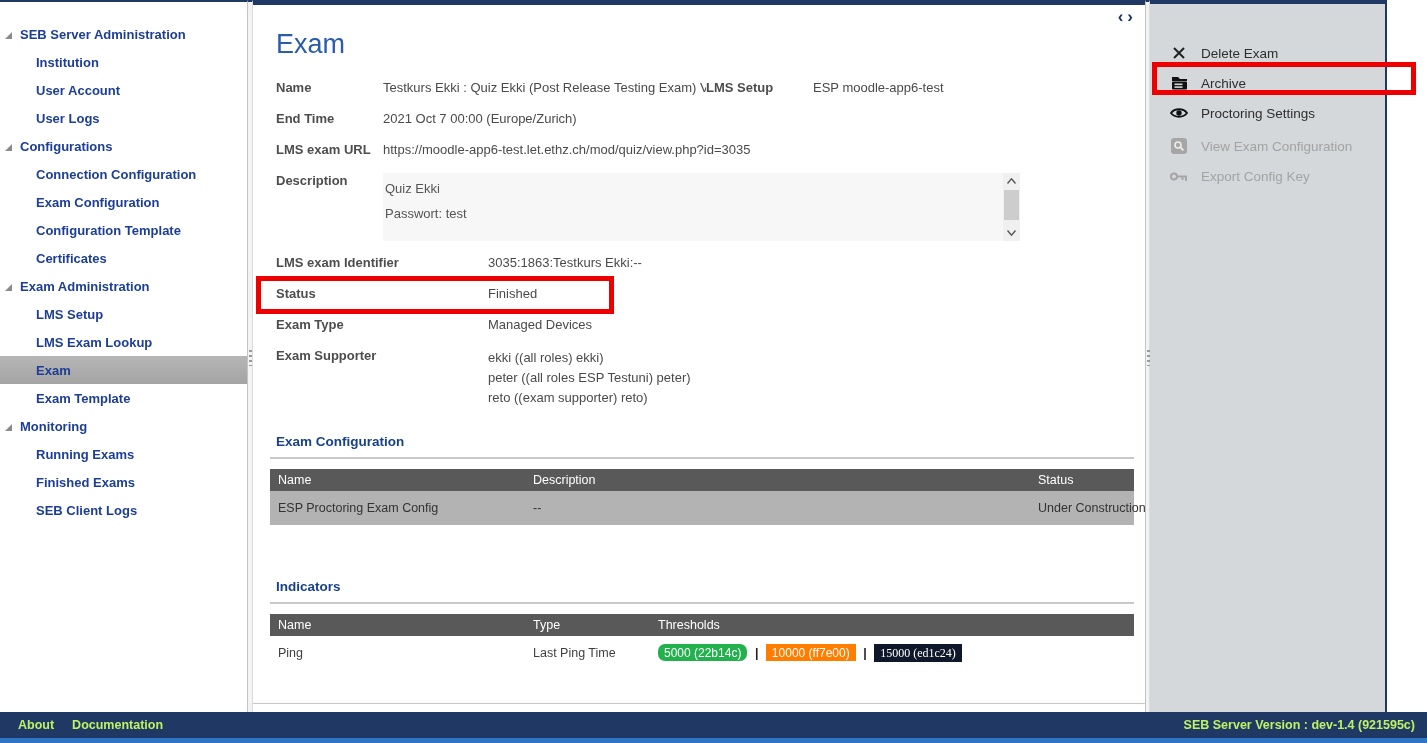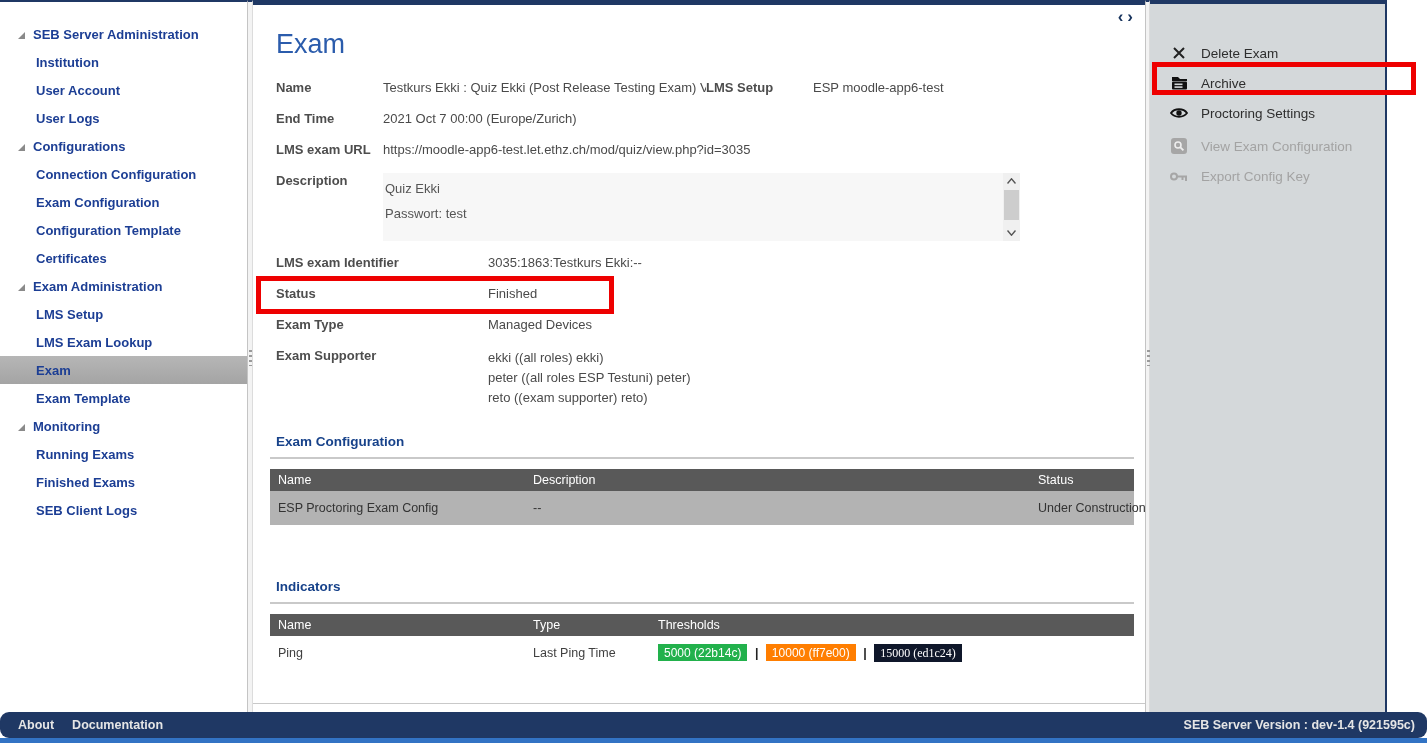--- a/index.html
+++ b/index.html
@@ -6,21 +6,21 @@
   html,body { margin:0; padding:0; width:1427px; height:743px; overflow:hidden;
               background:#fff; font-family:"Liberation Sans", sans-serif; }
 
   .app { width:1427px; height:743px; display:flex; flex-direction:column; }
   .main-row { height:712px; display:flex; flex:0 0 auto; }
 
   
   .sidebar { width:247px; border-top:2px solid #1f3864; background:#fff; padding-top:18px; }
   .nav-row { height:28px; display:flex; align-items:center; font-size:13px; font-weight:bold;
              color:#1c3e94; cursor:pointer; }
-  .nav-section { padding-left:18px; }
+  .nav-section { padding-left:5px; }
   .nav-section .tri { width:0; height:0; border-left:7px solid transparent;
                       border-bottom:7px solid #8a8a8a; margin-right:8px; margin-top:2px; }
   .nav-item { padding-left:36px; }
   .nav-item.selected { background:linear-gradient(#b6b6b6,#a4a4a4); }
 
   
   .sash { width:6px; border-top:2px solid #1f3864; background:#f3f3f3;
           border-left:1px solid #c4c4c4; border-right:1px solid #dcdcdc; position:relative; }
   .sash.right { width:5px; }
   .sash .dots { position:absolute; top:348px; left:1px; width:3px; height:16px;
@@ -75,21 +75,21 @@
            padding-top:34px; position:relative; }
   .action-row { height:30px; display:flex; align-items:center; padding-left:20px; gap:13px;
                 font-size:13.5px; color:#2e2e2e; cursor:pointer; position:relative; }
   .action-row.gap { margin-top:3px; }
   .action-row.disabled { color:#a3a3a3; cursor:default; }
   .action-row .ic { width:18px; display:flex; justify-content:center; align-items:center; }
   .redbox-archive { position:absolute; left:2px; top:-6px; width:264px; height:33px;
                     border:5px solid #ee0000; pointer-events:none; }
 
   
-  .footer { height:26px; background:#1f3864; display:flex; align-items:center; color:#e5e5e5;border-radius:9px; }
+  .footer { height:26px; background:#1f3864; display:flex; align-items:center; color:#bef264; }
   .footer .flinks { display:flex; gap:18px; margin-left:18px; }
   .footer .flink { font-size:12.5px; font-weight:bold; cursor:pointer; }
   .footer .fversion { margin-left:auto; margin-right:12px; font-size:12.5px; font-weight:bold; }
   .footer-strip { height:5px; background:#3273c4; }
 </style>
 </head>
 <body>
 
 <div class="app">
   <div class="main-row">
@@ -275,21 +275,21 @@
             <th>Name</th>
             <th>Type</th>
             <th>Thresholds</th>
           </tr>
         </thead>
         <tbody>
           <tr class="ind-row">
             <td>Ping</td>
             <td>Last Ping Time</td>
             <td>
-              <span class="badge" style="background-color: rgb(34, 177, 76);">5000 (22b14c)</span>
+              <span class="badge" style="background-color: rgb(34, 177, 76); border-radius: 7px;">5000 (22b14c)</span>
               <span class="sep">|</span>
               <span class="badge" style="background-color: rgb(255, 126, 0);">10000 (ff7e00)</span>
               <span class="sep">|</span>
               <span class="badge" style="background-color: #0f172a; font-family: Liberation Serif, serif;">15000 (ed1c24)</span>
             </td>
           </tr>
         </tbody>
       </table>
     </div>
 

